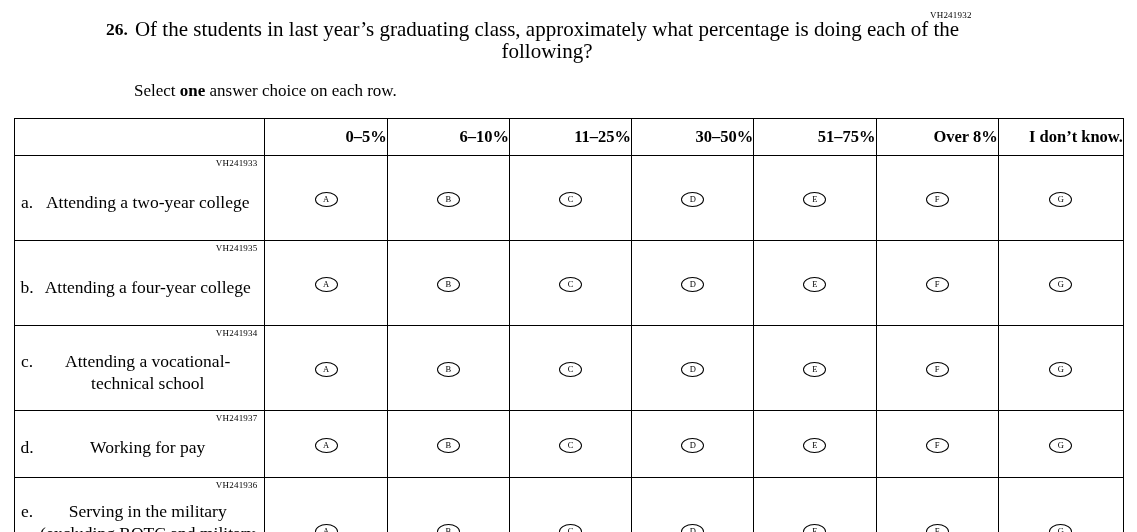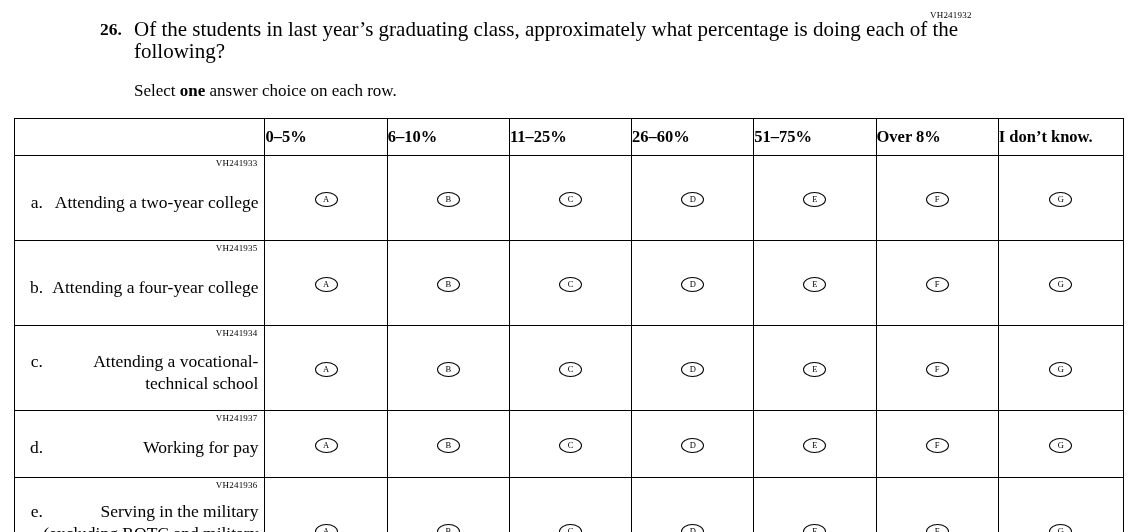--- a/index.html
+++ b/index.html
@@ -30,20 +30,21 @@
   
   .question-block {
     position: absolute;
     top: 18px;
     left: 100px;
     width: 860px;
   }
   .question-row {
     display: flex;
     align-items: flex-start;
+    text-align: center;
   }
   .q-number {
     font-weight: bold;
     font-size: 17.5px;
     line-height: 22px;
     width: 34px;
     flex: 0 0 34px;
   }
   .q-text {
     font-size: 21px;
@@ -73,40 +74,40 @@
     vertical-align: middle;
   }
   .survey-table {
     border: 1.5px solid #000;
   }
 
   thead th {
     height: 36px;
     font-size: 16.5px;
     font-weight: bold;
-    text-align: left;
+    text-align: right;
     font-family: "Liberation Serif", serif;
   }
   thead th.corner {
     border-left: none;
   }
   thead tr th {
     border-bottom: 2.5px solid #000;
   }
 
   .col-label { width: 250px; }
   .col-opt { width: 122px; }
   .col-last { width: 125px; }
 
   tbody td.label-cell {
     position: relative;
-    padding: 4px 6px 8px 8px;
+    padding: 4px 6px 8px 2px;
     font-size: 17.5px;
     line-height: 22px;
-    text-align: right;
+    text-align: center;
   }
   .row-id {
     position: absolute;
     top: 2px;
     right: 7px;
     font-size: 9px;
     letter-spacing: 0.2px;
     line-height: 10px;
   }
   .label-inner {
@@ -170,21 +171,21 @@
       <col class="col-opt">
       <col class="col-opt">
     <col class="col-last">
   </colgroup>
   <thead>
     <tr>
       <th class="corner"></th>
       <th>0–5%</th>
       <th>6–10%</th>
       <th>11–25%</th>
-      <th>26–60%</th>
+      <th>30–50%</th>
       <th>51–75%</th>
       <th>Over 8%</th>
       <th>I don’t know.</th>
     </tr>
   </thead>
   <tbody>
 
     <tr class="r-a">
       <td class="label-cell">
         <span class="row-id">VH241933</span>

